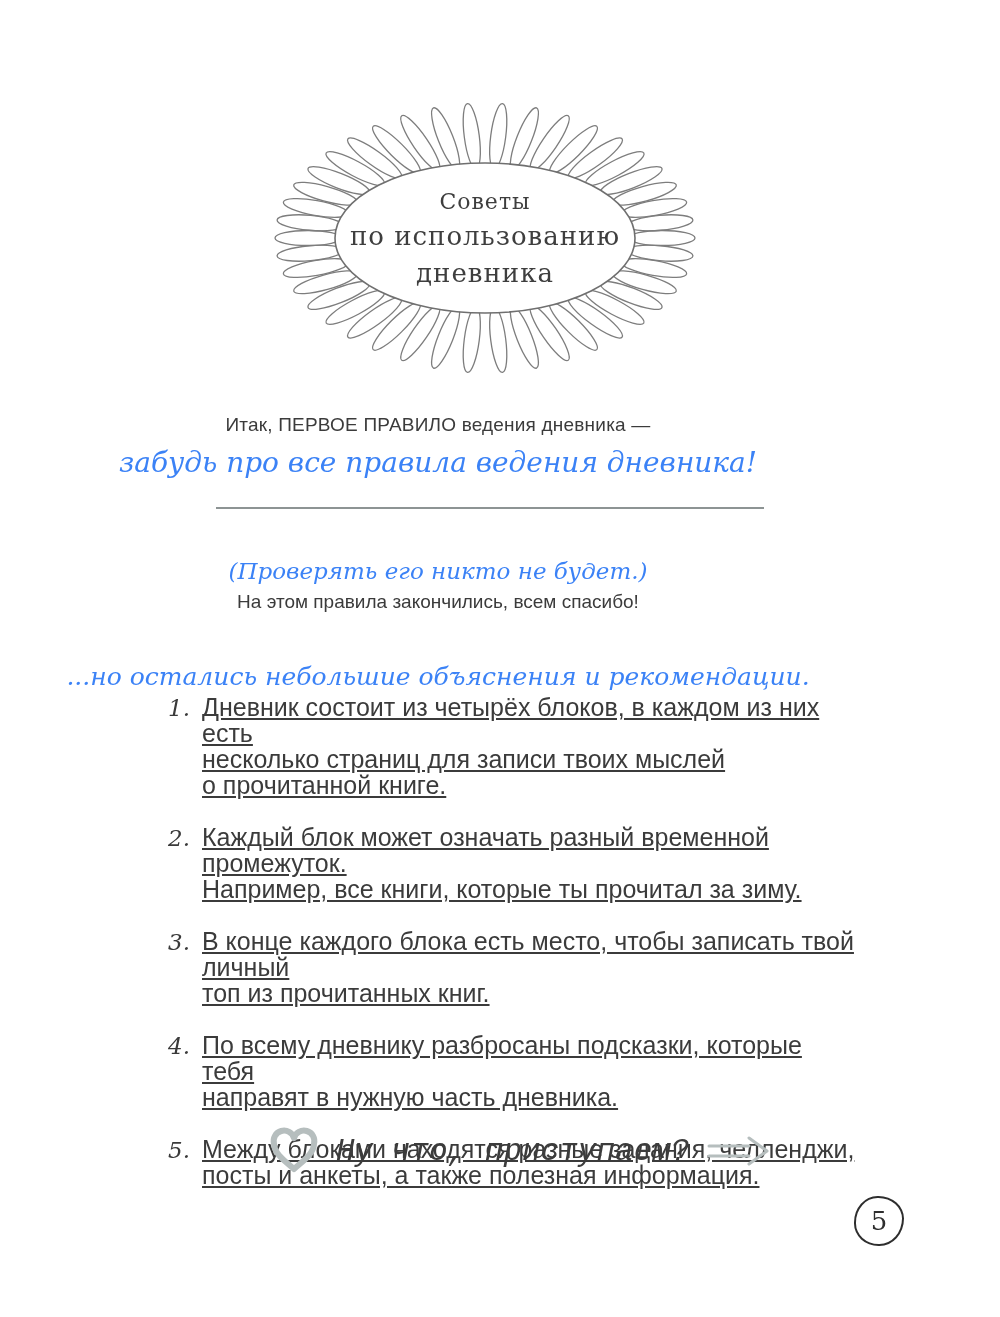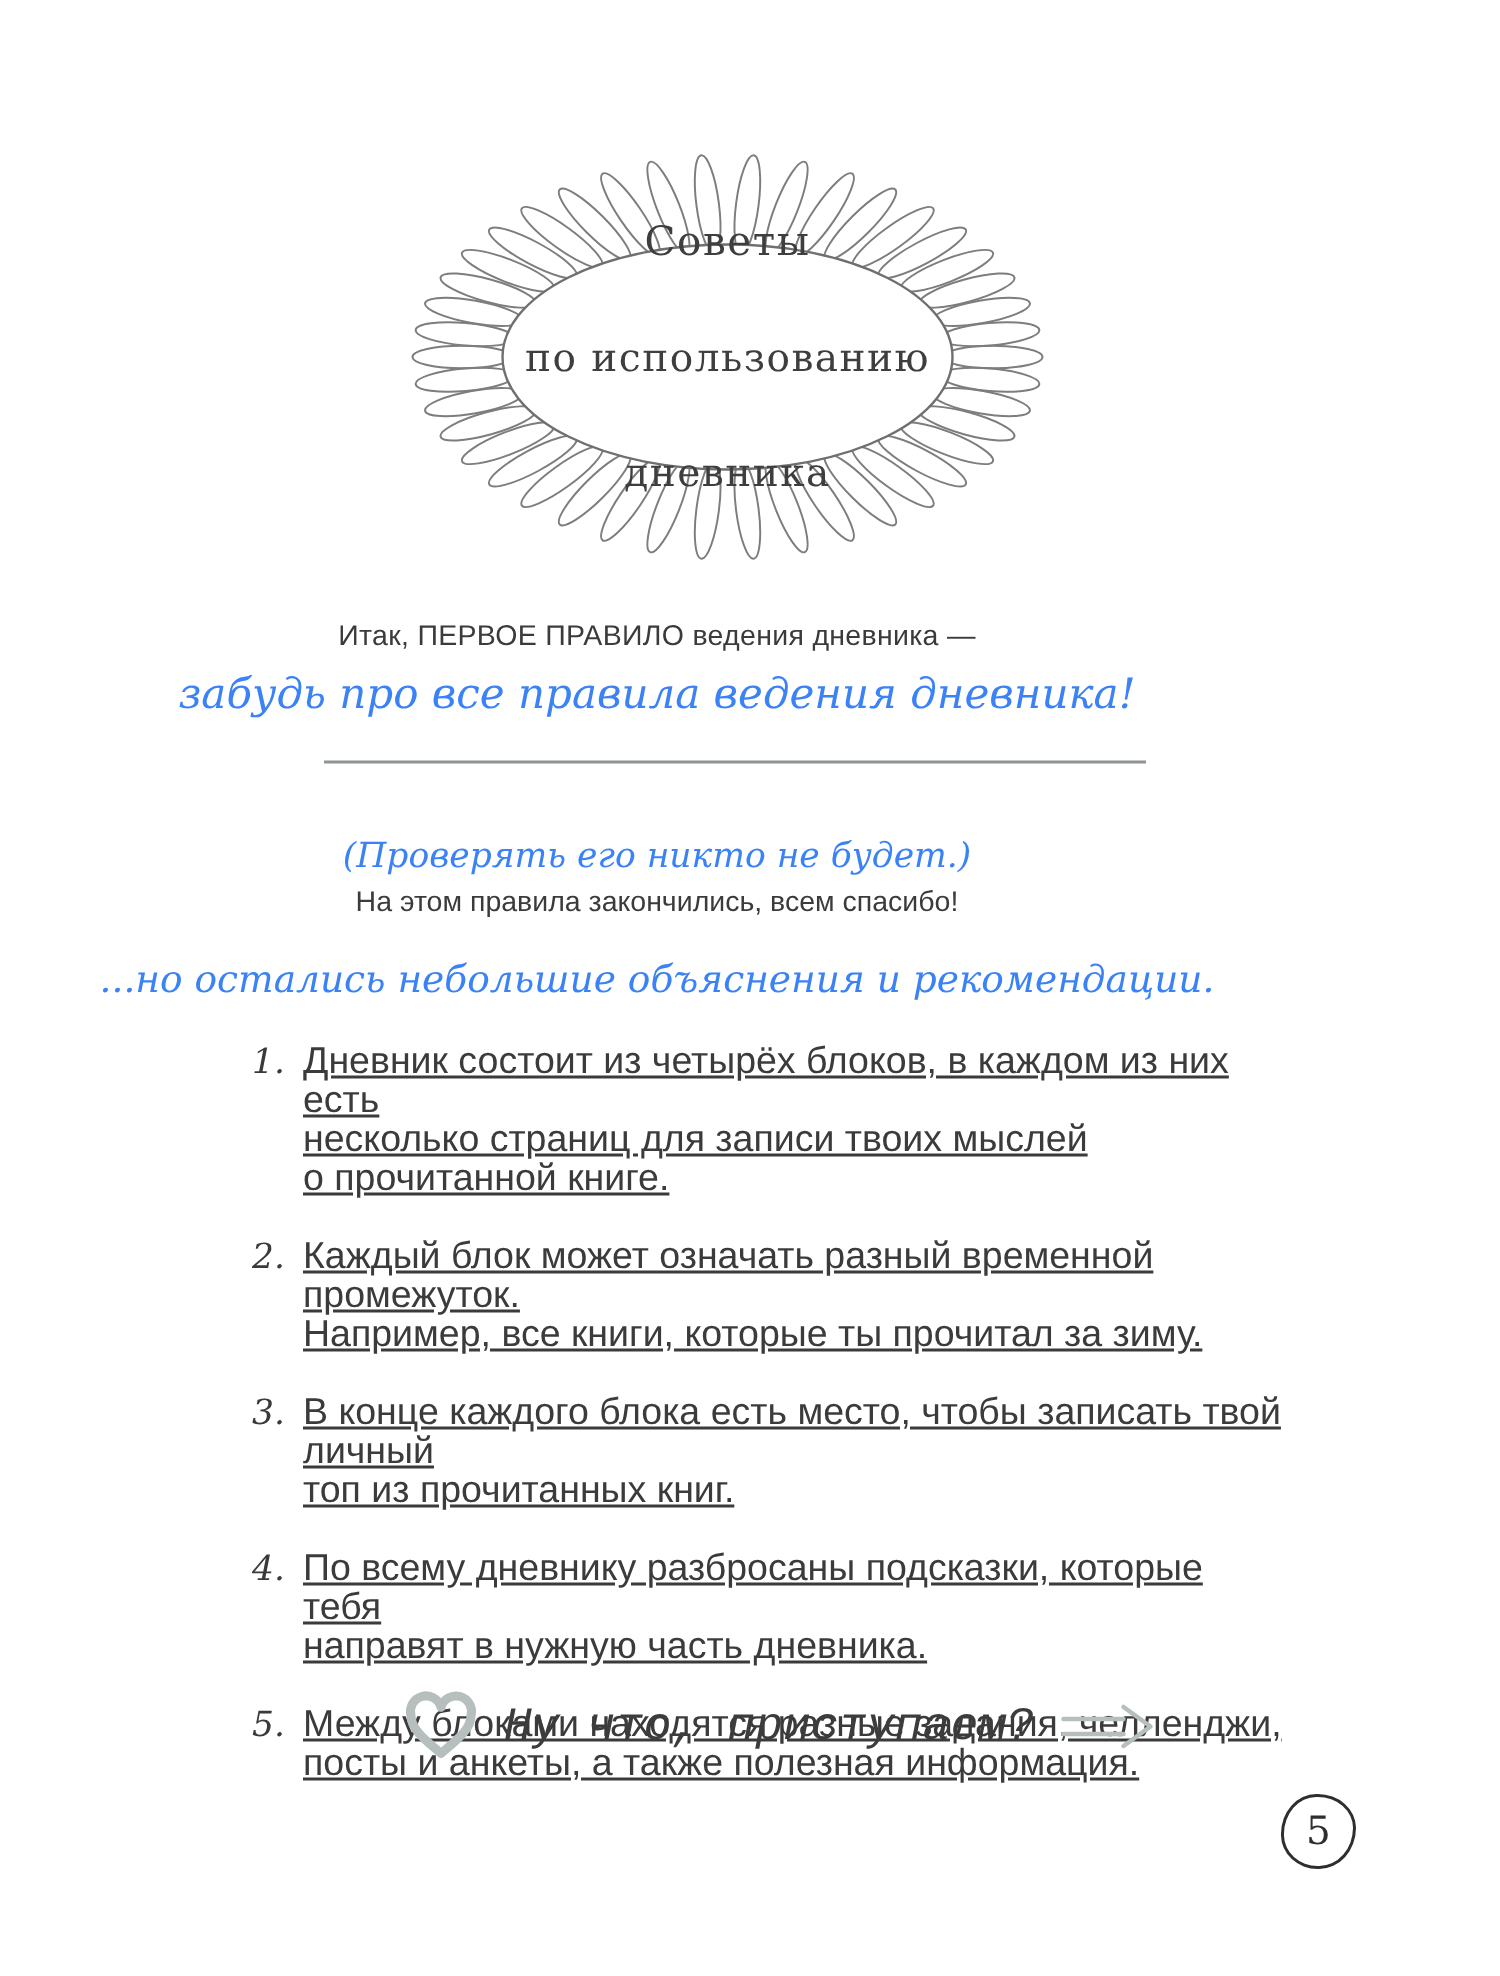--- a/index.html
+++ b/index.html
@@ -11,32 +11,32 @@
   .hand { font-family:"DejaVu Serif", serif; font-style:italic; color:#3b82f6; }
 
   
   .badge { position:absolute; left:250px; top:88px; width:470px; height:300px; }
   .badge svg { position:absolute; left:0; top:0; width:100%; height:100%; }
   .badge-text {
     position:absolute; left:0; top:0; width:100%; height:100%;
     display:flex; flex-direction:column; align-items:center; justify-content:center;
     gap:7px; font-family:"DejaVu Serif", serif; color:#3e3e3e; text-align:center;
   }
-  .badge-line-1 { font-size:27px; letter-spacing:1px; }
-  .badge-line-2, .badge-line-3 { font-size:26px; letter-spacing:1px;margin-top:40px; }
+  .badge-line-1 { font-size:22px; letter-spacing:1px; }
+  .badge-line-2, .badge-line-3 { font-size:26px; letter-spacing:1px; }
 
   .center-line { position:absolute; left:0; width:876px; text-align:center; }
   .rule-line   { top:414px; font-size:19px; letter-spacing:.2px; }
   .hand-rule   { top:446px; font-size:28px; }
   .rule-divider{ position:absolute; left:216px; top:507px; width:548px; height:0;
                  border-top:2px solid #8d9494; }
   .use-line    { top:528px; font-size:19px; }
   .check-line  { top:558px; font-size:23px; }
   .end-line    { top:591px; font-size:19px; }
-  .but-line    { top:638px; font-size:25px; }
+  .but-line    { top:662px; font-size:25px; }
 
   
   .tips-list { position:absolute; left:168px; top:694px; width:690px; }
   .tip-item { display:flex; margin-bottom:26px; }
   .tip-num  { flex:0 0 34px; font-family:"DejaVu Serif", serif; font-style:italic;
               font-size:23px; color:#3a3a3a; padding-top:1px; }
   .tip-text { font-size:25px; line-height:26px; white-space:pre-line;text-decoration:underline; }
 
   
   .footer-cta { position:absolute; left:268px; top:1126px; display:flex;

